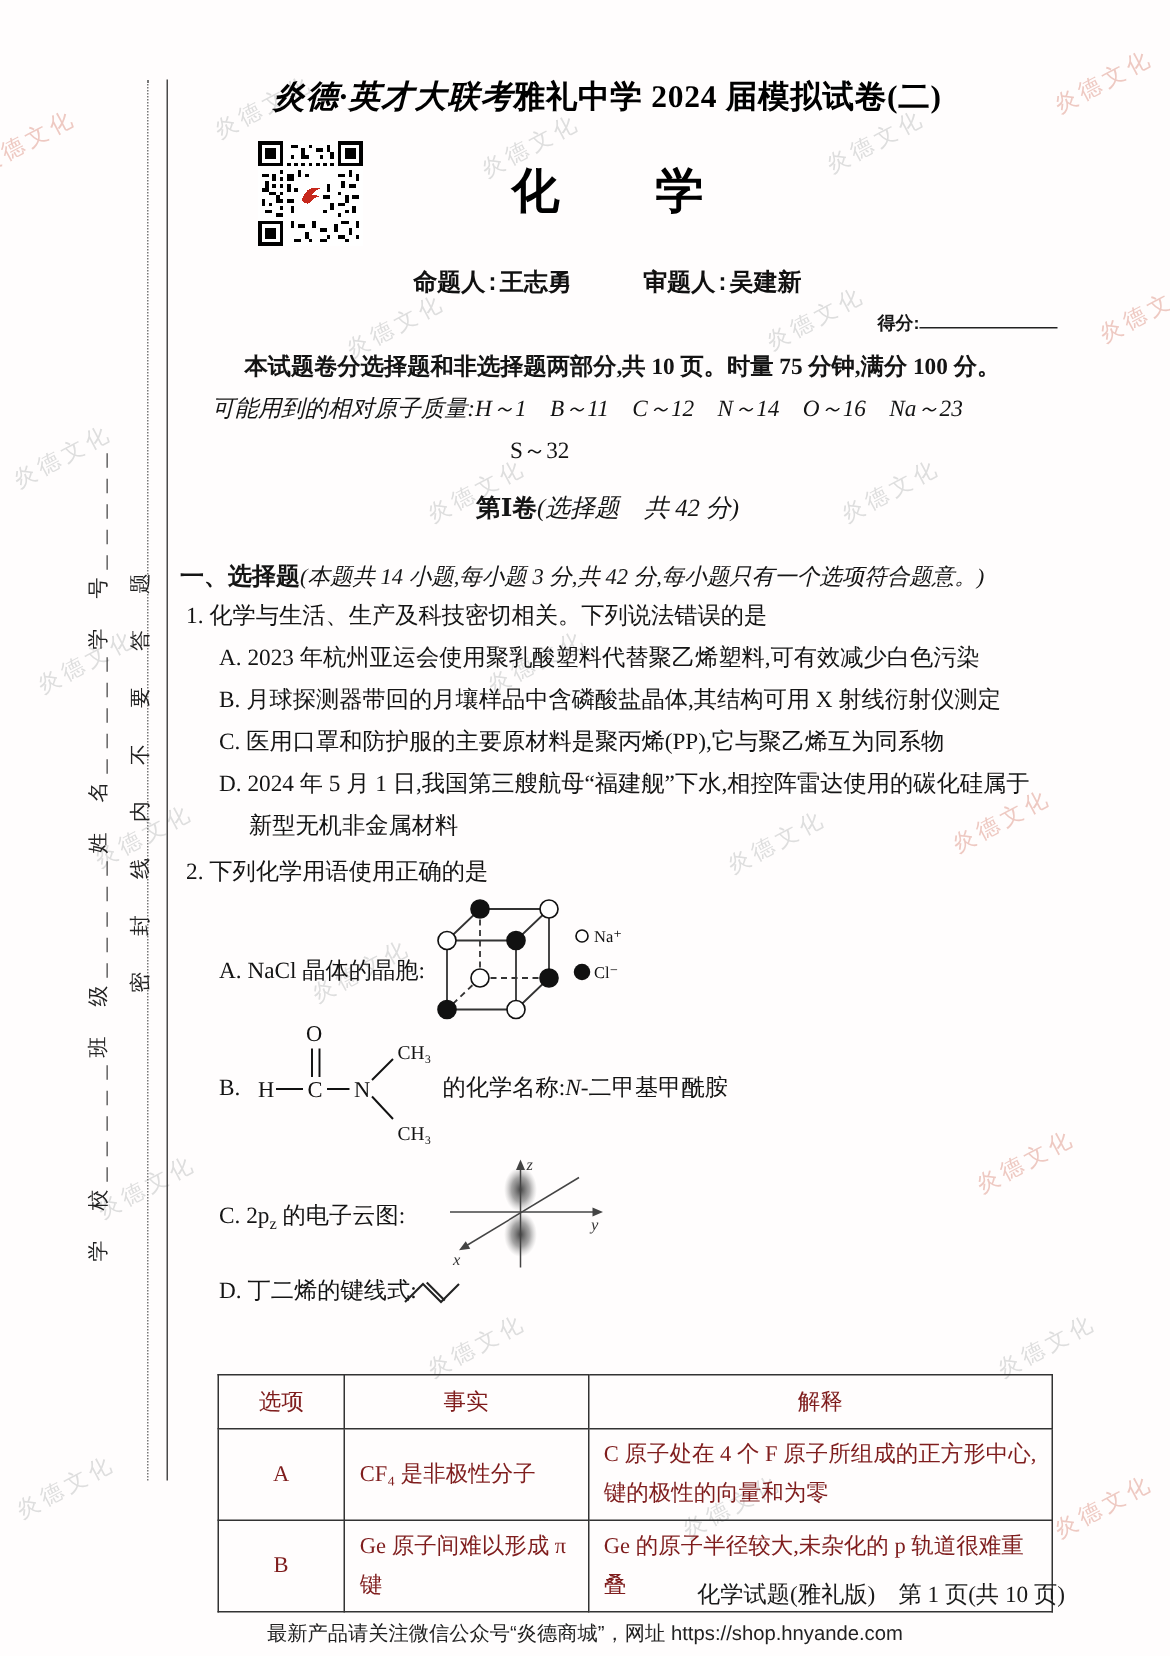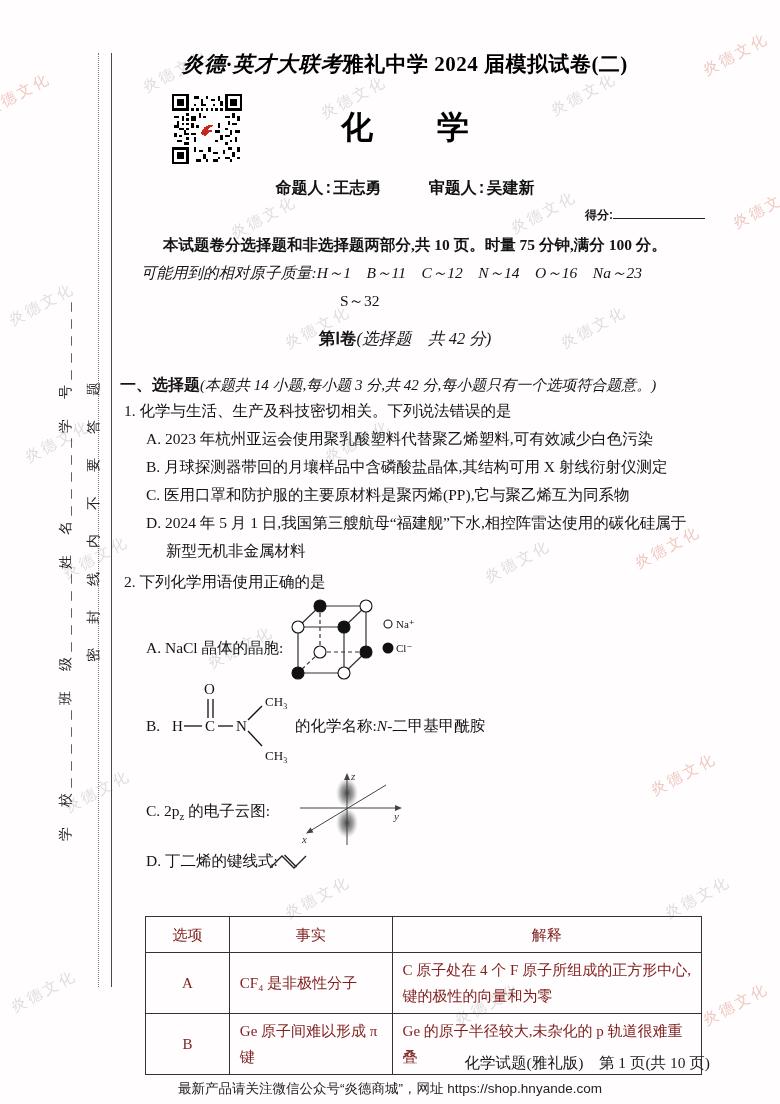--- a/index.html
+++ b/index.html
@@ -31,21 +31,21 @@
            font-size:32px;font-weight:bold;color:#000;font-family:"Liberation Sans",sans-serif;}
   .persons{position:absolute;top:178px;left:100px;width:610px;text-align:center;font-size:16px;font-weight:bold;
            font-family:Liberation Mono, monospace;color:#111;}
   .persons span{margin:0 19px;}
   .score{position:absolute;top:204px;left:585px;font-size:12px;font-weight:bold;font-family:"Liberation Sans",sans-serif;}
   .score .blank{display:inline-block;width:92px;height:15px;border-bottom:1.2px solid #222;}
 
   
   .tline{position:absolute;font-size:15.5px;line-height:28px;color:#141414;}
   .kai{font-style:italic;}
-  .b{font-weight:bold;font-style:normal;font-family:Liberation Serif, serif;}
+  .b{font-weight:bold;font-style:normal;}
   .part-title{position:absolute;top:328px;left:100px;width:610px;text-align:center;font-size:16.5px;}
   .sel-head{position:absolute;top:371px;left:120px;width:596px;font-size:15px;line-height:28px;}
 
   
   .fig{position:absolute;}
   .atom{font-family:"Liberation Serif",serif;}
   .ital{font-style:italic;}
 
   
   table.qtab{position:absolute;top:916px;left:145px;width:557px;border-collapse:collapse;

